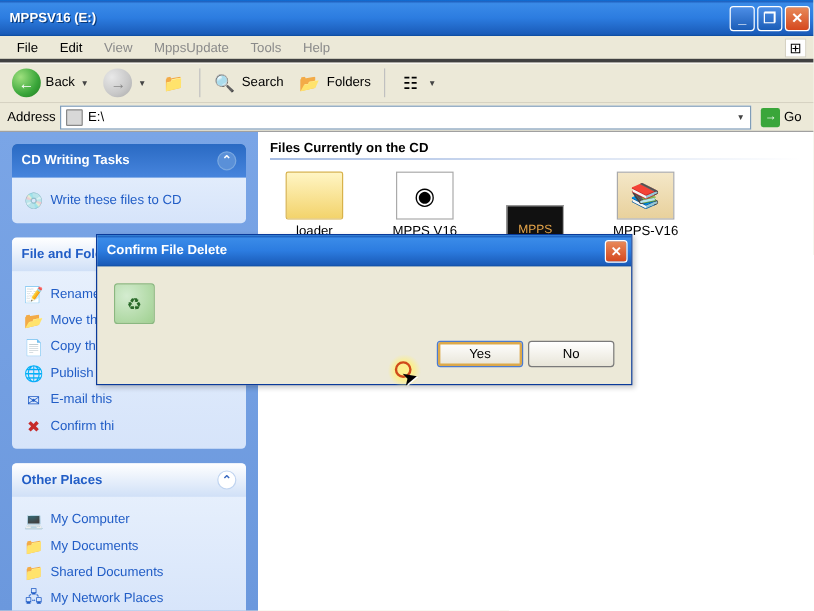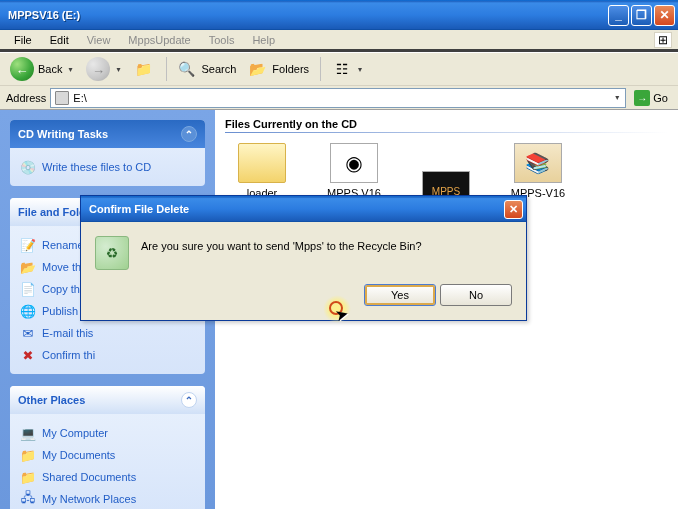--- a/index.html
+++ b/index.html
@@ -243,21 +243,20 @@
   </div>
 </div>
 
 <div class="dialog">
   <div class="dlg-title">
     <span>Confirm File Delete</span>
     <div class="dlg-close">✕</div>
   </div>
   <div class="dlg-body">
     <div class="dlg-icon">♻</div>
-    <div class="dlg-msg">Are you sure you want to send 'Mpps' to the Recycle Bin?</div>
   </div>
   <div class="dlg-buttons">
     <div class="dlg-btn default">
         <span>Yes</span>
       </div>
     <div class="dlg-btn">
         <span>No</span>
       </div>
   </div>
 </div>

